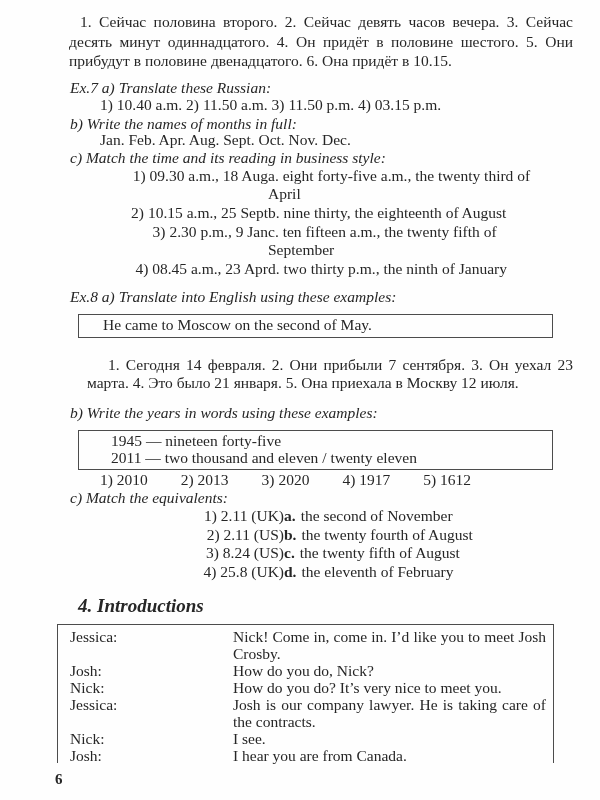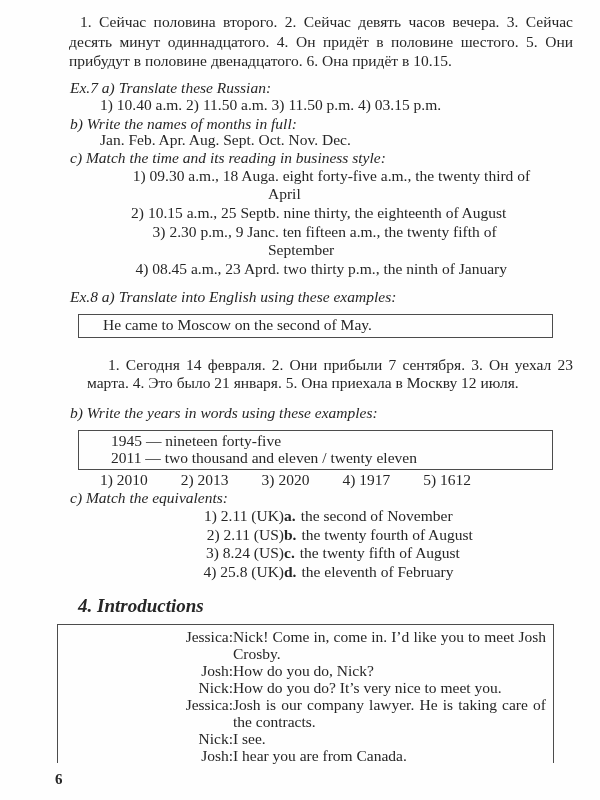--- a/index.html
+++ b/index.html
@@ -49,21 +49,21 @@
     line-height: 18px;
     white-space: nowrap;
   }
 
   .dialogue-box {
     border: 1.4px solid #4c4c4c;
     border-bottom: none;
     padding: 3px 0 0 12px;
   }
   .dlg-row { display: flex; line-height: 17px; }
-  .dlg-speaker { width: 163px; flex: 0 0 163px; text-align: right; }
+  .dlg-speaker { width: 163px; flex: 0 0 163px; }
   .dlg-text { width: 313px; text-align: justify; }
 
   .page-number { font-weight: bold; font-size: 15px; line-height: 18px; }
 </style>
 </head>
 <body>
 
 <div class="page">
 
   <div class="abs para" style="left:69px; top:12px; width:504px; text-indent:11px;">1. Сейчас половина второго. 2. Сейчас девять часов вечера. 3. Сей­час десять минут одиннадцатого. 4. Он придёт в половине шестого. 5. Они прибудут в половине двенадцатого. 6. Она придёт в 10.15.</div>

